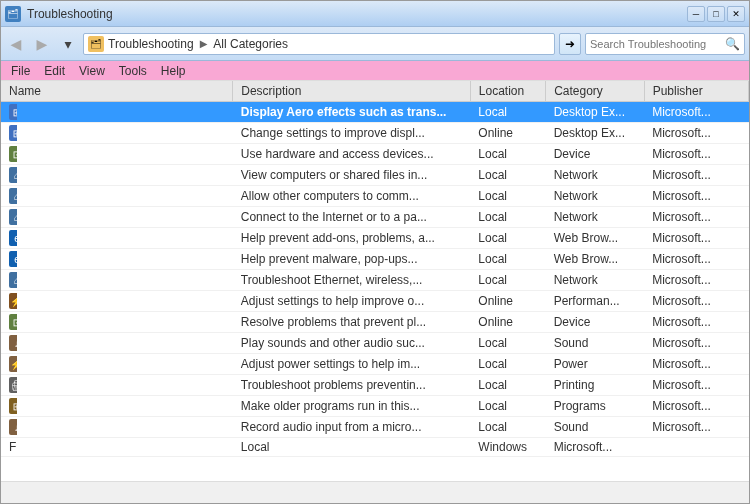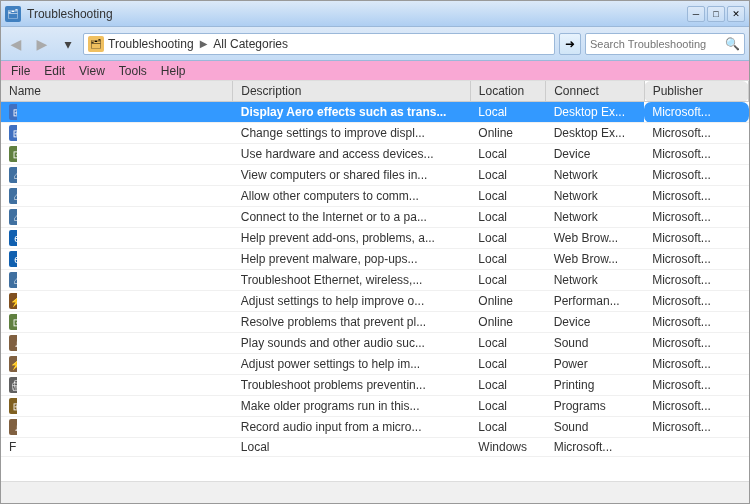--- a/index.html
+++ b/index.html
@@ -39,21 +39,21 @@
     tbody tr { border-bottom: 1px solid #f0f0f0; }
     tbody tr.selected { background: #3399ff; color: white; }
     tbody tr.selected td { color: white; }
     td { padding: 2px 8px; font-size: 12px; color: #333; white-space: nowrap; overflow: hidden; max-width: 0; }
     td:first-child { display: flex; align-items: center; gap: 4px; padding: 2px 8px; }
     .row-icon { width: 16px; height: 16px; flex-shrink: 0; border-radius: 2px; display: flex; align-items: center; justify-content: center; font-size: 10px; }
     .col-name { width: 200px; }
     .col-desc { width: 205px; overflow: hidden; text-overflow: ellipsis; }
     .col-loc { width: 65px; }
     .col-cat { width: 85px; overflow: hidden; text-overflow: ellipsis; }
-    .col-pub { width: 90px; overflow: hidden; text-overflow: ellipsis; border-radius: 7px; }
+    .col-pub { width: 90px; overflow: hidden; text-overflow: ellipsis; }
 
     .status-bar { height: 22px; background: #f0f0f0; border-top: 1px solid #ddd; display: flex; align-items: center; padding: 0 8px; font-size: 11px; color: #555; }
   </style>
 </head>
 <body>
 
 <div class="window">
 
   <div class="title-bar">
     <div class="addr-icon" style="background:#4080c0; color:white; font-size:9px;">🗂</div>
@@ -92,21 +92,21 @@
 
   <div class="page">
 
     <div class="table-container">
       <table>
         <thead>
           <tr>
             <th class="col-name">Name</th>
             <th class="col-desc">Description</th>
             <th class="col-loc">Location</th>
-            <th class="col-cat">Connect</th>
+            <th class="col-cat">Category</th>
             <th class="col-pub">Publisher</th>
           </tr>
         </thead>
         <tbody id="table-body">
         <tr class="selected">
               <td class="col-name" style="display: flex; align-items: center; gap: 4px; min-width: 0px;">
                 <div class="row-icon" style="background: rgb(64, 112, 192); color: white; flex-shrink: 0;">⊞</div>
                 <span style="overflow: hidden; text-overflow: ellipsis; white-space: nowrap;">Aero</span>
               </td>
               <td class="col-desc" style="overflow: hidden; text-overflow: ellipsis; font-weight: bold;">Display Aero effects such as trans...</td>

